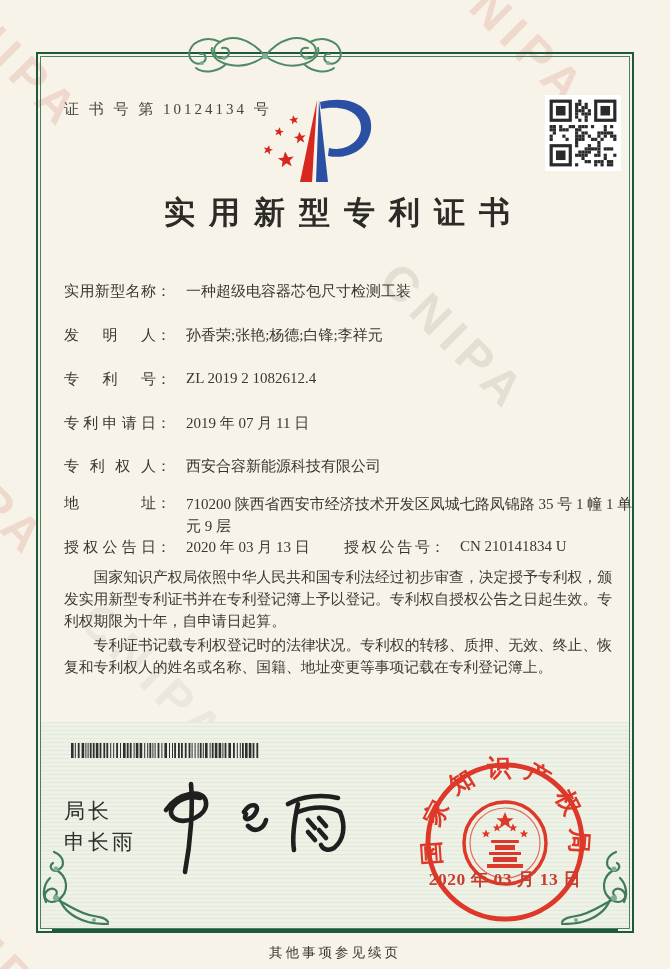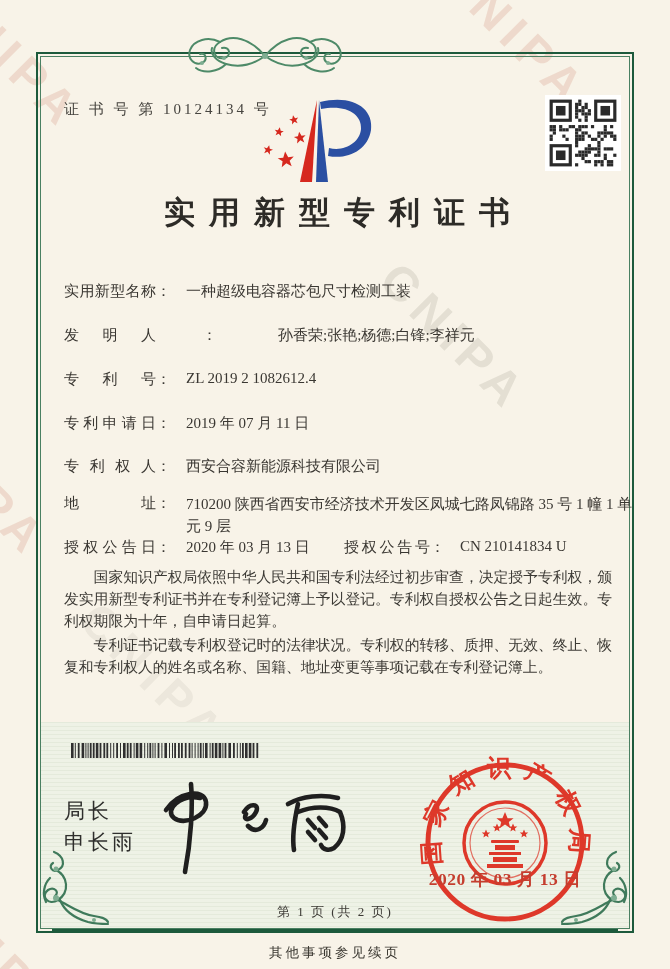--- a/index.html
+++ b/index.html
@@ -275,21 +275,21 @@
     </svg>
 
   <div class="doc-title">实用新型专利证书</div>
 
   <div class="fields">
     <div class="frow" style="top:6px;">
       <span class="f-label">实用新型名称</span>
         <span class="f-colon">：</span>
         <span class="f-value">一种超级电容器芯包尺寸检测工装</span>
     </div>
-    <div class="frow" style="top:50px;gap:46px;">
+    <div class="frow" style="top:50px;">
       <span class="f-label">发明人</span>
         <span class="f-colon">：</span>
         <span class="f-value">孙香荣;张艳;杨德;白锋;李祥元</span>
     </div>
     <div class="frow" style="top:94px;">
       <span class="f-label">专利号</span>
         <span class="f-colon">：</span>
         <span class="f-value">ZL 2019 2 1082612.4</span>
     </div>
     <div class="frow" style="top:138px;">
@@ -424,16 +424,15 @@
       <path d="M0,-4.5 L1.3,-1.4 L4.3,-1.4 L1.9,0.55 L2.6,3.6 L0,1.7 L-2.6,3.6 L-1.9,0.55 L-4.3,-1.4 L-1.3,-1.4 Z" transform="translate(119,92)"></path>
       <rect x="86" y="98" width="28" height="3" rx="1"></rect>
       <rect x="90" y="103" width="20" height="5"></rect>
       <rect x="84" y="110" width="32" height="3"></rect>
       <rect x="88" y="115" width="24" height="5"></rect>
       <rect x="82" y="122" width="36" height="4"></rect>
     </g>
     <text x="100" y="143" text-anchor="middle" font-size="17.5" font-weight="bold" fill="#c23122" letter-spacing="0.5" font-family="Liberation Serif, DejaVu Serif, serif">2020 年 03 月 13 日</text>
   </svg>
 
-  <div class="page-num">第 1 页 (共 2 页)</div>
   <div class="cont-note">其他事项参见续页</div>
 
 </div>
 
 </body></html>

